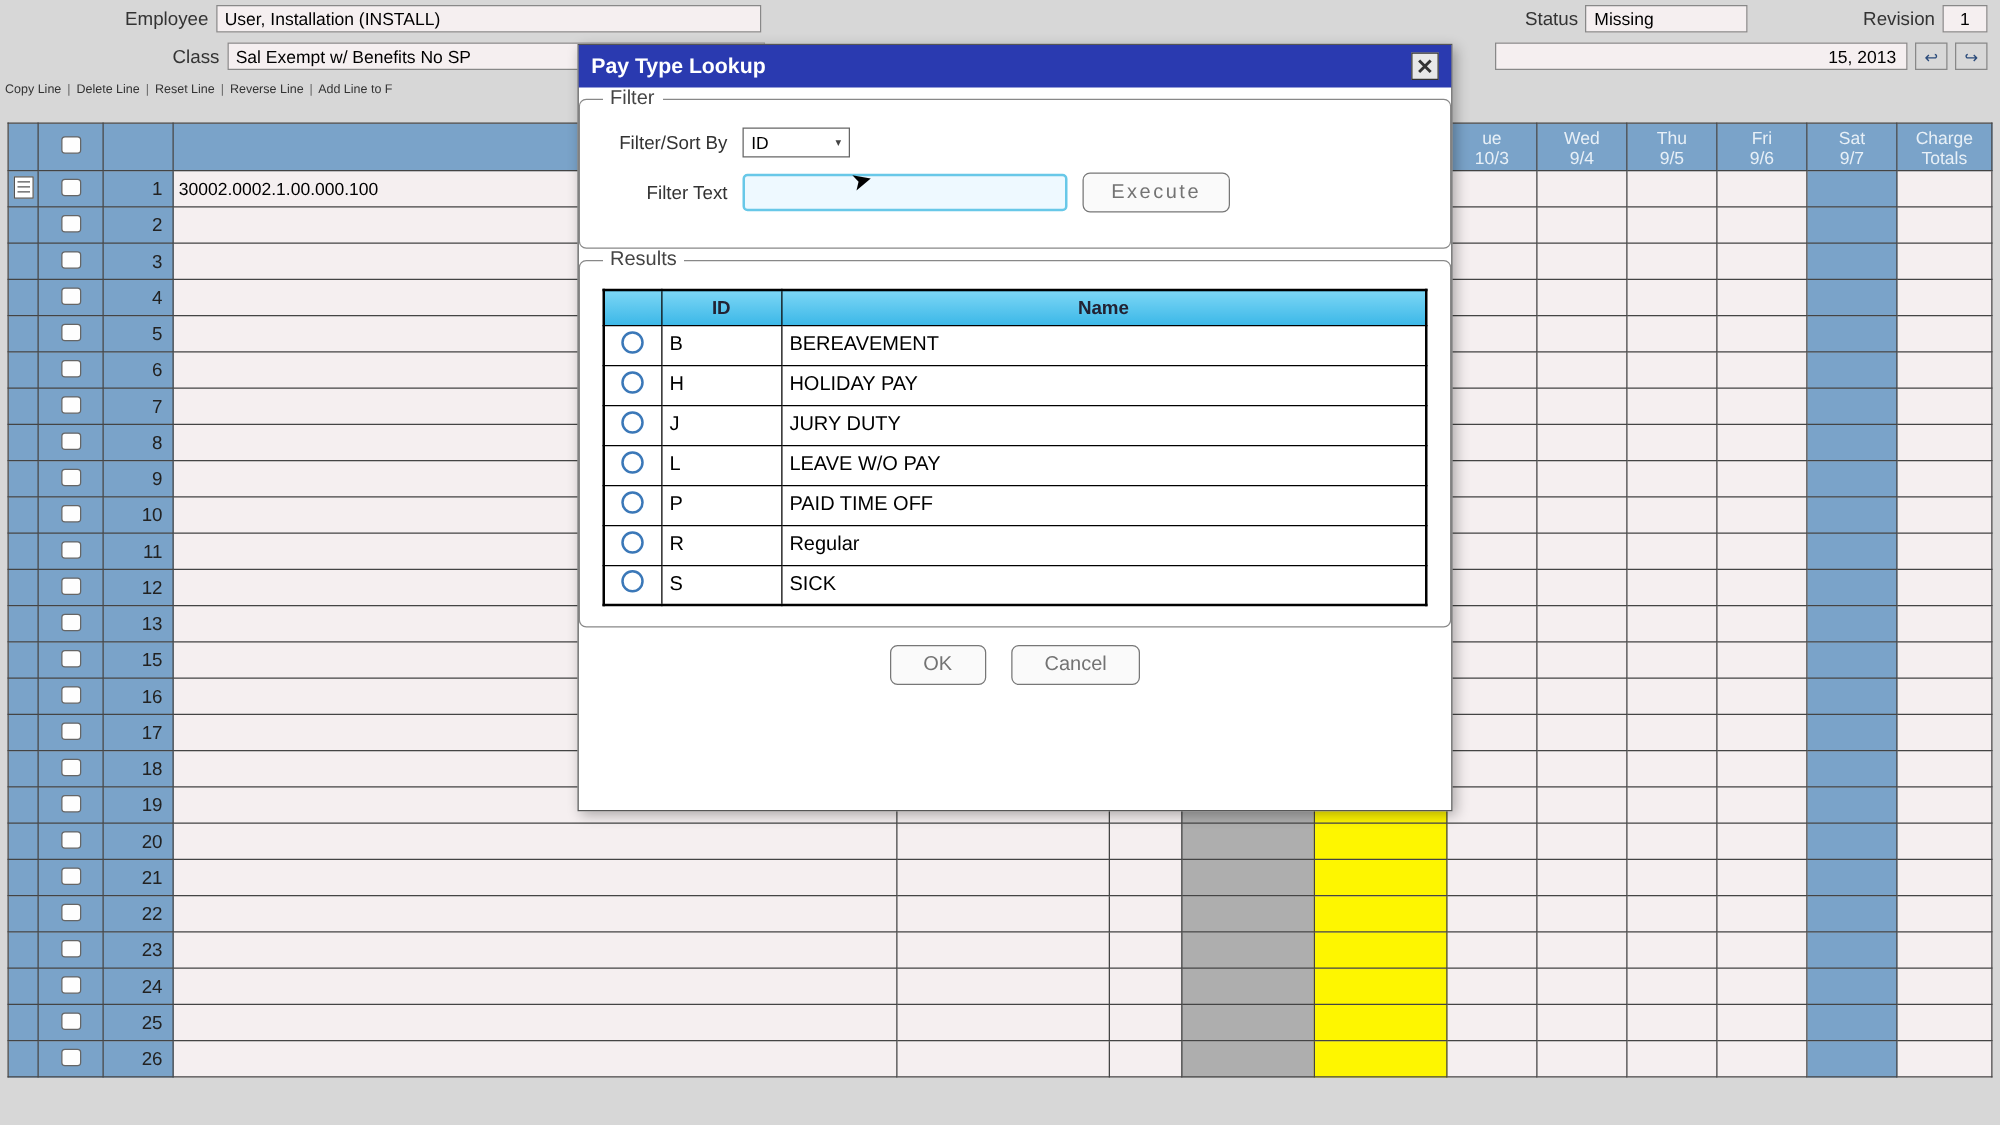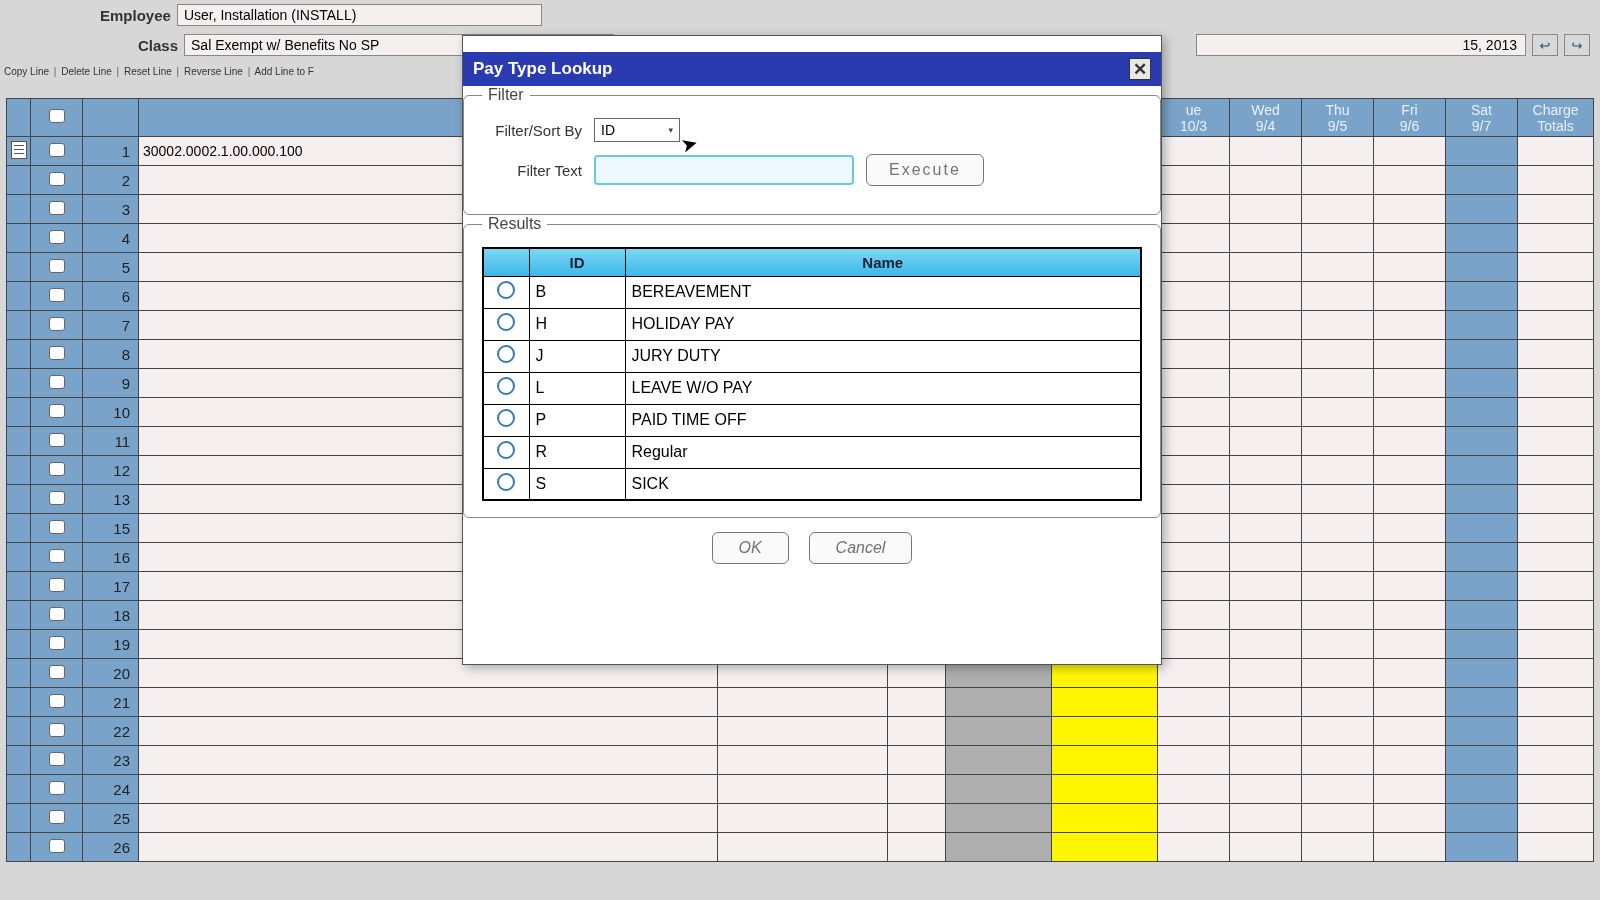--- a/index.html
+++ b/index.html
@@ -1,23 +1,23 @@
 <!DOCTYPE html>
 <html><head>
 <meta charset="utf-8">
 <style>
 * { box-sizing: border-box; margin: 0; padding: 0; font-family: Arial, sans-serif; }
 body { background: #d7d7d7; width: 1600px; height: 900px; overflow: hidden; font-size: 14px; position: relative; }
 
 .header-row { display: flex; align-items: center; padding: 4px 0; gap: 6px; }
 .header-left { display: flex; align-items: center; gap: 6px; margin-left: 100px; }
 .header-right { display: flex; align-items: center; gap: 6px; margin-left: auto; margin-right: 10px; }
-.label { color: #333; font-size: 15px; font-weight: bold; }
+.label { color: #333; font-size: 15px; }
 .field { background: #f5eff0; border: 1px solid #888; height: 22px; padding: 2px 6px; font-size: 14px; }
-.header-row1 .field.emp { width: 365px; }
+.header-row1 .field.emp { width: 436px; }
 .status-field { width: 130px; }
 .rev-field { width: 36px; text-align: center; }
 .class-field { width: 430px; }
 .date-field { width: 330px; text-align: right; padding-right: 8px; }
 .nav-btn { width: 26px; height: 22px; background: #d8d8d8; border: 1px solid #888; display: inline-flex; align-items: center; justify-content: center; cursor: pointer; font-size: 13px; color: #2b4b7b; }
 
 .toolbar { padding: 6px 4px; color: #333; font-size: 10px; }
 .toolbar span.link { color: #333; }
 .toolbar .sep { color: #666; margin: 0 2px; }
 
@@ -36,49 +36,56 @@
 td.grayed { background: #aeaeae !important; }
 td.yellow { background: #fef600 !important; }
 td.saturday { background: #7aa3c9 !important; }
 
 .col-icon { width:24px; } .col-sel{width:52px;} .col-num{width:56px;}
 .col-project{} .col-mid1{width:170px;} .col-mid2{width:58px;} .col-mid3{width:106px;}
 .col-day{width:72px;} .col-totals{width:76px;}
 
 
 .modal { position: absolute; left: 462px; top: 35px; width: 700px; background: #fff; border: 1px solid #555; box-shadow: 3px 3px 10px rgba(0,0,0,0.3); }
-.modal-title { background: linear-gradient(#2a3ab0, #2a3ab0); color: #fff; font-weight: bold; font-size: 17px; padding: 6px 10px; display:flex; align-items:center;margin-top:16px; }
+.modal-title { background: linear-gradient(#2a3ab0, #2a3ab0); color: #fff; font-weight: bold; font-size: 17px; padding: 6px 10px; display:flex; align-items:center; }
 .modal-close { margin-left:auto; width:22px; height:22px; background:#e8e8e8; border:1px solid #333; display:inline-flex; align-items:center; justify-content:center; color:#333; font-weight:bold; cursor:pointer; }
 fieldset { border: 1px solid #888; margin: 0; padding: 14px 18px 16px; border-radius: 6px; }
 legend { color: #444; font-size: 16px; padding: 0 6px; }
 .frow { display:flex; align-items:center; gap:12px; margin-bottom: 12px; }
 .frow label { width: 100px; text-align: right; font-size: 15px; color: #333; }
 .dropdown { border:1px solid #666; background:#fff; height:24px; width:86px; padding:0 6px; display:inline-flex; align-items:center; justify-content:space-between; cursor:pointer; font-size:14px; }
 .dropdown .arrow { font-size:9px; color:#444; }
 .textin { border:2px solid #68c8e8; background:#eef9ff; height:30px; width:260px; border-radius:4px; padding:0 6px; }
 .exec-btn, .ok-btn, .cancel-btn { background:#fafafa; border:1px solid #777; border-radius:6px; padding:6px 22px; font-size:16px; letter-spacing: 2px; cursor:pointer; color:#737373; }
 .results-table { border-collapse:collapse; width:100%; border:2px solid #000; }
 .results-table th { background: linear-gradient(#7cd6f5,#3cb8e8); color:#223; font-size:15px; border:1px solid #000; height:28px; }
 .results-table td { border:1px solid #000; height:32px; padding:0 6px; font-size:16px; background:#fff; }
 .radio { width:18px; height:18px; border:2px solid #3b78b8; border-radius:50%; display:inline-block; margin:auto; }
 .results-table td.radiocell { text-align:center; width:46px; }
 .results-table th.sel-th { width:46px; }
 .results-table th.id-th { width:96px; }
 .modal-buttons { text-align:center; padding: 14px 0 100px; }
-.modal-buttons button { margin: 0 8px; letter-spacing:0; padding:6px 26px;font-style:italic; }
+.modal-buttons button { margin: 0 8px; letter-spacing:0; padding:6px 26px; }
 
 .cursor-arrow { position:absolute; left:681px; top:132px; font-size:20px; color:#000; pointer-events:none; transform: rotate(-15deg); }
 </style>
 </head>
 <body>
 
 <div class="header-row header-row1">
   <div class="header-left">
     <span class="label">Employee</span>
     <input class="field emp" value="User, Installation (INSTALL)" style="">
+  </div>
+  <div class="header-right">
+    <span class="label">Status</span>
+    <input class="field status-field" value="Missing" style="">
+    <span style="width:80px"></span>
+    <span class="label">Revision</span>
+    <input class="field rev-field" value="1" style="">
   </div>
 </div>
 
 <div class="header-row">
   <div class="header-left" style="margin-left:138px;">
     <span class="label">Class</span>
     <input class="field class-field" value="Sal Exempt w/ Benefits No SP" style="">
   </div>
   <div class="header-right">
     <input class="field date-field" value="15, 2013" style="">

